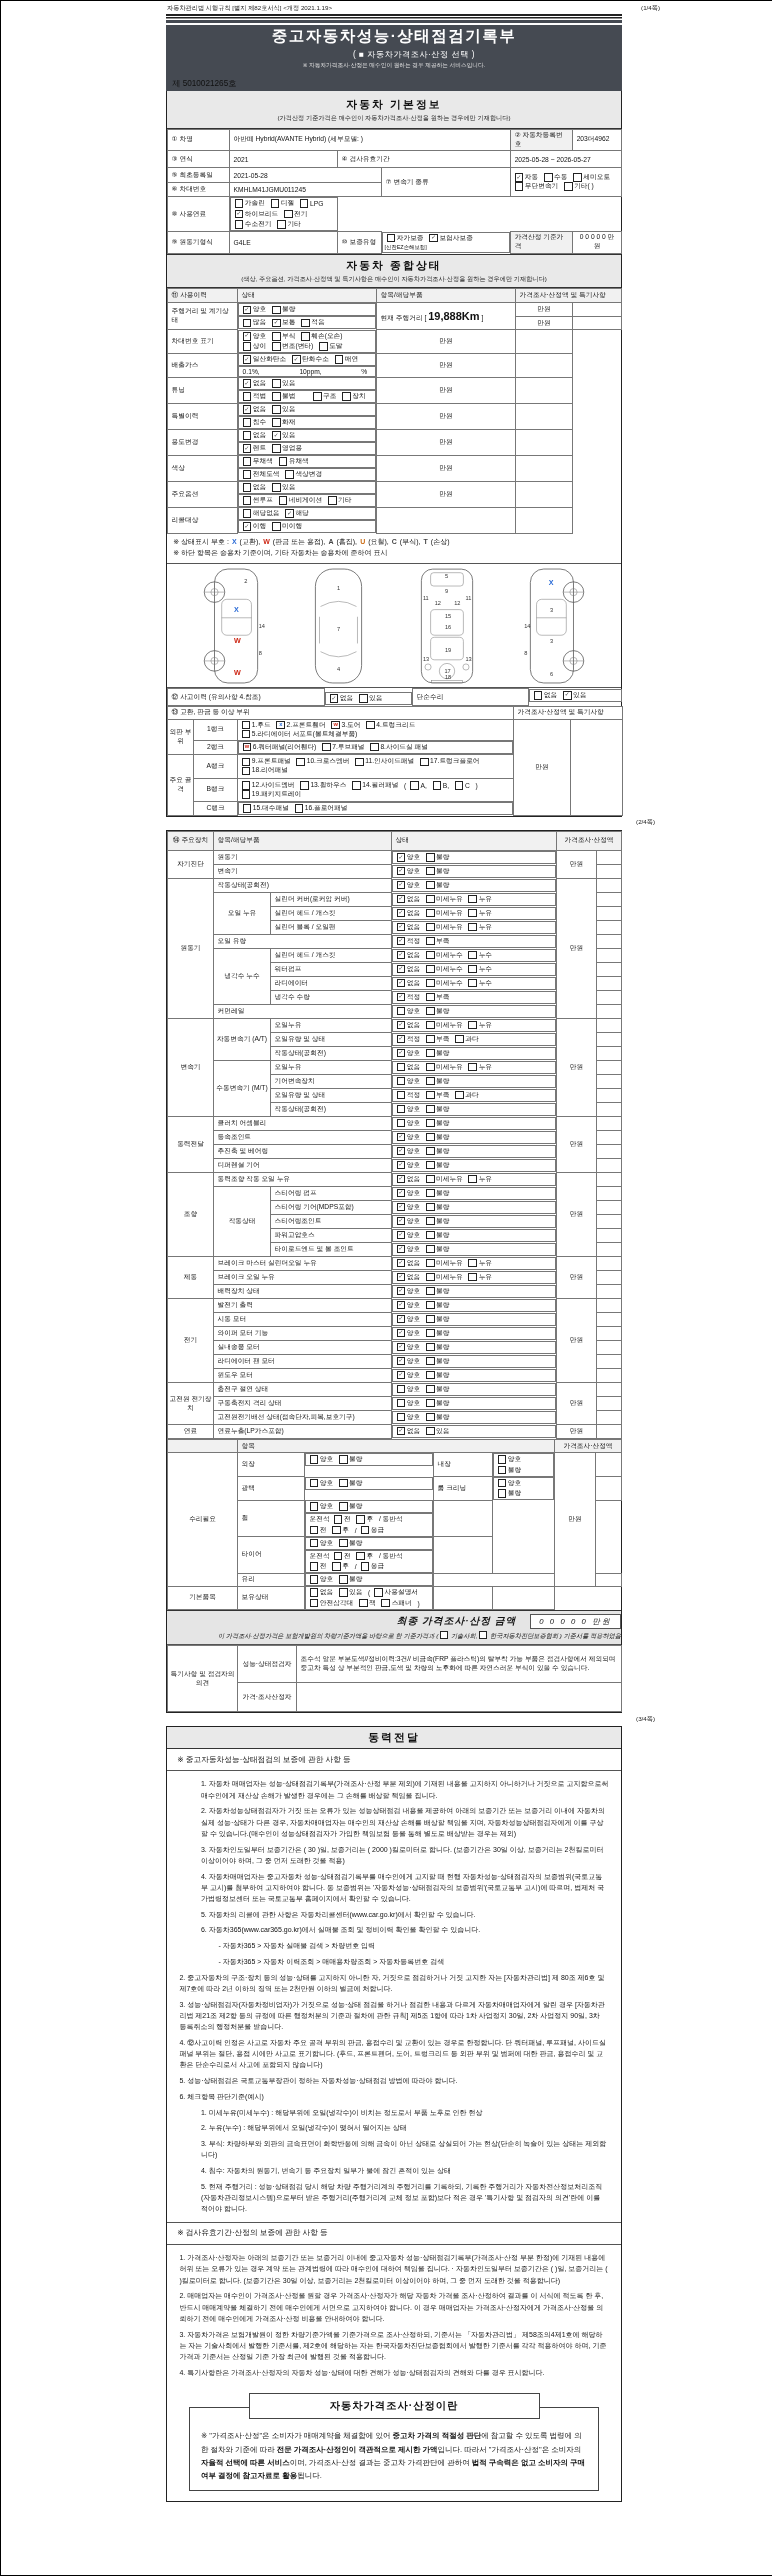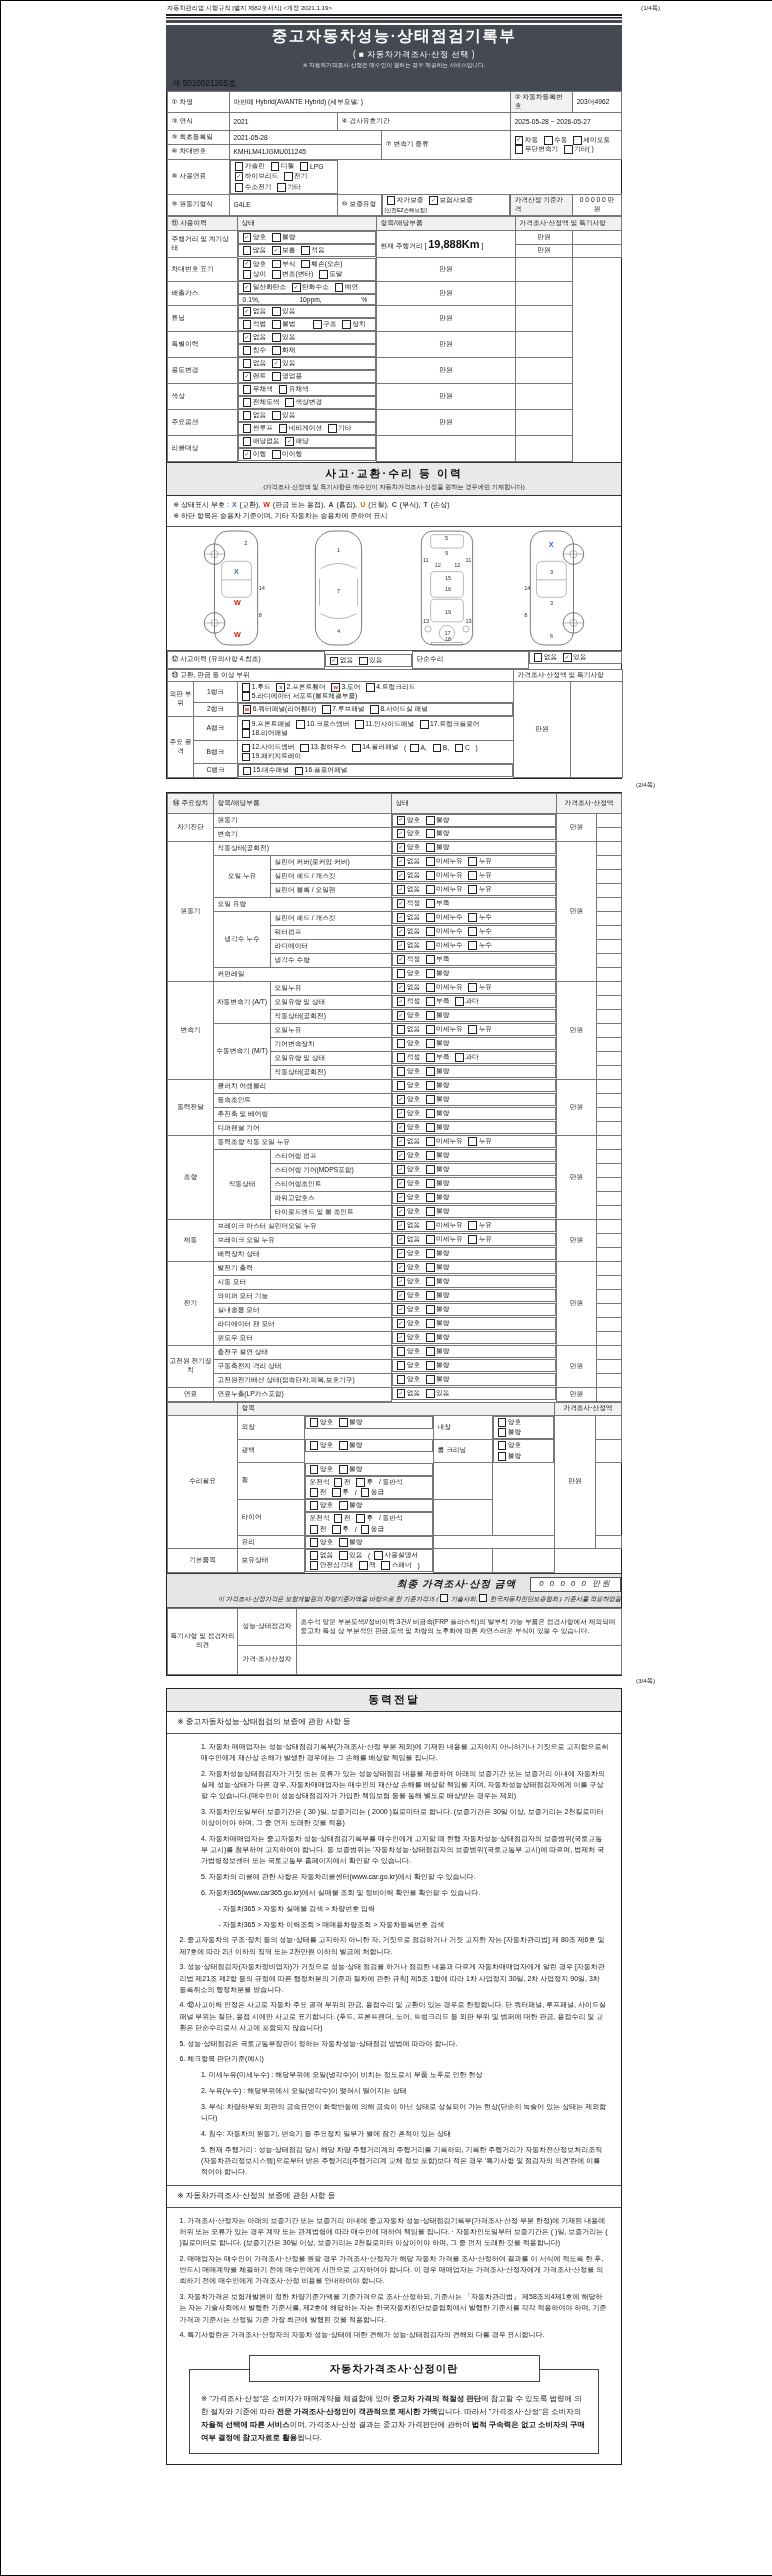--- a/index.html
+++ b/index.html
@@ -83,20 +83,24 @@
     <div class="stripe"></div>
     <div class="t1">중고자동차성능·상태점검기록부</div>
     <div class="t2">( ■ 자동차가격조사·산정 선택 )</div>
     <div class="t3">※ 자동차가격조사·산정은 매수인이 원하는 경우 제공하는 서비스입니다.</div>
   </div>
   <div class="numbar" style="position:relative;">
     <span class="docnum" style="position:absolute;left:6.2px;top:0;">제 5010021265호</span>
   </div>
 
   <div class="pbox" style="border-top-width:0;">
+    <div class="band big">
+      <div class="bt">자동차 기본정보</div>
+      <div class="bs">(가격산정 기준가격은 매수인이 자동차가격조사·산정을 원하는 경우에만 기재합니다)</div>
+    </div>
     <div id="tab-basic">
         <table class="ftab">
           <colgroup>
             <col style="width: 62px;">
             <col style="width: 108px;">
             <col style="width: 44px;">
             <col style="width: 129px;">
             <col style="width: 62px;">
             <col style="width: 49px;">
           </colgroup>
@@ -196,20 +200,24 @@
                 </span>
                 <span class="pl sm">[신한EZ손해보험]</span>
               </td>
               <td class="hd">가격산정 기준가격</td>
               <td class="ctr">0 0 0 0 0 만원</td>
             </tr>
           </tbody>
         </table>
       </div>
 
+    <div class="band" style="border-top:1px solid #333;">
+      <div class="bt">자동차 종합상태</div>
+      <div class="bs">(색상, 주요옵션, 가격조사·산정액 및 특기사항은 매수인이 자동차가격조사·산정을 원하는 경우에만 기재합니다)</div>
+    </div>
     <div id="tab-summary">
         <table class="ftab">
           <colgroup>
             <col style="width: 70px;">
             <col style="width: 139px;">
             <col style="width: 139px;">
             <col style="width: 57px;">
             <col style="width: 49px;">
           </colgroup>
           <tbody>
@@ -470,24 +478,20 @@
                   <span class="lb">미이행</span>
                 </span>
               </td>
               <td></td>
               <td></td>
             </tr>
           </tbody>
         </table>
       </div>
 
-    <div class="band" style="border-top:1px solid #333;">
-      <div class="bt">사고·교환·수리 등 이력</div>
-      <div class="bs">(가격조사·산정액 및 특기사항은 매수인이 자동차가격조사·산정을 원하는 경우에만 기재합니다)</div>
-    </div>
     <div class="acc-note">
       <div class="legend" id="legend-row"><span>※ 상태표시 부호 :</span><span class="lk" style="color: rgb(43, 107, 214);">X</span><span> (교환),</span><span class="lk" style="color: rgb(204, 36, 18);">W</span><span> (판금 또는 용접),</span><span class="lk" style="color: rgb(68, 68, 68);">A</span><span> (흠집),</span><span class="lk" style="color: rgb(201, 106, 18);">U</span><span> (요철),</span><span class="lk" style="color: rgb(68, 68, 68);">C</span><span> (부식),</span><span class="lk" style="color: rgb(68, 68, 68);">T</span><span> (손상)</span></div>
       <div>※ 하단 항목은 승용차 기준이며, 기타 자동차는 승용차에 준하여 표시</div>
     </div>
 
     <div class="diagwrap">
       <svg width="77" height="120" viewBox="0 0 150 232">
         <rect class="oln" x="38" y="5" width="84" height="222" rx="26"></rect>
         <rect class="oln2" x="52" y="64" width="58" height="70" rx="10"></rect>
         <line class="oln2" x1="52" y1="100" x2="110" y2="100"></line>
@@ -1685,21 +1689,21 @@
         <div class="ni lv0">3. 성능·상태점검자(자동차정비업자)가 거짓으로 성능·상태 점검을 하거나 점검한 내용과 다르게 자동차매매업자에게 알린 경우 [자동차관리법 제21조 제2항 등의 규정에 따른 행정처분의 기준과 절차에 관한 규칙] 제5조 1항에 따라 1차 사업정지 30일, 2차 사업정지 90일, 3차 등록취소의 행정처분을 받습니다.</div>
         <div class="ni lv0">4. ⑫사고이력 인정은 사고로 자동차 주요 골격 부위의 판금, 용접수리 및 교환이 있는 경우로 한정합니다. 단 쿼터패널, 루프패널, 사이드실패널 부위는 절단, 용접 시에만 사고로 표기합니다. (후드, 프론트펜더, 도어, 트렁크리드 등 외판 부위 및 범퍼에 대한 판금, 용접수리 및 교환은 단순수리로서 사고에 포함되지 않습니다)</div>
         <div class="ni lv0">5. 성능·상태점검은 국토교통부장관이 정하는 자동차성능·상태점검 방법에 따라야 합니다.</div>
         <div class="ni lv0">6. 체크항목 판단기준(예시)</div>
         <div class="ni lv1">1. 미세누유(미세누수) : 해당부위에 오일(냉각수)이 비치는 정도로서 부품 노후로 인한 현상</div>
         <div class="ni lv1">2. 누유(누수) : 해당부위에서 오일(냉각수)이 맺혀서 떨어지는 상태</div>
         <div class="ni lv1">3. 부식: 차량하부와 외판의 금속표면이 화학반응에 의해 금속이 아닌 상태로 상실되어 가는 현상(단순히 녹슬어 있는 상태는 제외합니다)</div>
         <div class="ni lv1">4. 침수: 자동차의 원동기, 변속기 등 주요장치 일부가 물에 잠긴 흔적이 있는 상태</div>
         <div class="ni lv1">5. 현재 주행거리 : 성능·상태점검 당시 해당 차량 주행거리계의 주행거리를 기록하되, 기록한 주행거리가 자동차전산정보처리조직(자동차관리정보시스템)으로부터 받은 주행거리(주행거리계 교체 정보 포함)보다 적은 경우 '특기사항 및 점검자의 의견'란에 이를 적어야 합니다.</div>
       </div>
-    <div class="notehead">※ 자동차가격조사·산정의 보증에 관한 사항 등</div>
+    <div class="notehead">※ 검사유효기간·산정의 보증에 관한 사항 등</div>
     <div class="notice-body2" id="notice2">
         <div class="ni lv0">1. 가격조사·산정자는 아래의 보증기간 또는 보증거리 이내에 중고자동차 성능·상태점검기록부(가격조사·산정 부분 한정)에 기재된 내용에 허위 또는 오류가 있는 경우 계약 또는 관계법령에 따라 매수인에 대하여 책임을 집니다.   · 자동차인도일부터 보증기간은 (      )일, 보증거리는 (      )킬로미터로 합니다. (보증기간은 30일 이상, 보증거리는 2천킬로미터 이상이어야 하며, 그 중 먼저 도래한 것을 적용합니다)</div>
         <div class="ni lv0">2. 매매업자는 매수인이 가격조사·산정을 원할 경우 가격조사·산정자가 해당 자동차 가격을 조사·산정하여 결과를 이 서식에 적도록 한 후, 반드시 매매계약을 체결하기 전에 매수인에게 서면으로 고지하여야 합니다. 이 경우 매매업자는 가격조사·산정자에게 가격조사·산정을 의뢰하기 전에 매수인에게 가격조사·산정 비용을 안내하여야 합니다.</div>
         <div class="ni lv0">3. 자동차가격은 보험개발원이 정한 차량기준가액을 기준가격으로 조사·산정하되, 기준서는 「자동차관리법」 제58조의4제1호에 해당하는 자는 기술사회에서 발행한 기준서를, 제2호에 해당하는 자는 한국자동차진단보증협회에서 발행한 기준서를 각각 적용하여야 하며, 기준가격과 기준서는 산정일 기준 가장 최근에 발행된 것을 적용합니다.</div>
         <div class="ni lv0">4. 특기사항란은 가격조사·산정자의 자동차 성능·상태에 대한 견해가 성능·상태점검자의 견해와 다를 경우 표시합니다.</div>
       </div>
 
     <div class="ibwrap">
       <div class="ib-title">자동차가격조사·산정이란</div>
       <div class="ib-box seg" id="infobox-body"><span>※ "가격조사·산정"은 소비자가 매매계약을 체결함에 있어 </span><span class="b">중고차 가격의 적절성 판단</span><span>에 참고할 수 있도록 법령에 의한 절차와 기준에 따라 </span><span class="b">전문 가격조사·산정인이 객관적으로 제시한 가액</span><span>입니다. 따라서 "가격조사·산정"은 소비자의 </span><span class="b">자율적 선택에 따른 서비스</span><span>이며, 가격조사·산정 결과는 중고차 가격판단에 관하여 </span><span class="b">법적 구속력은 없고 소비자의 구매여부 결정에 참고자료로 활용</span><span>됩니다.</span></div>

